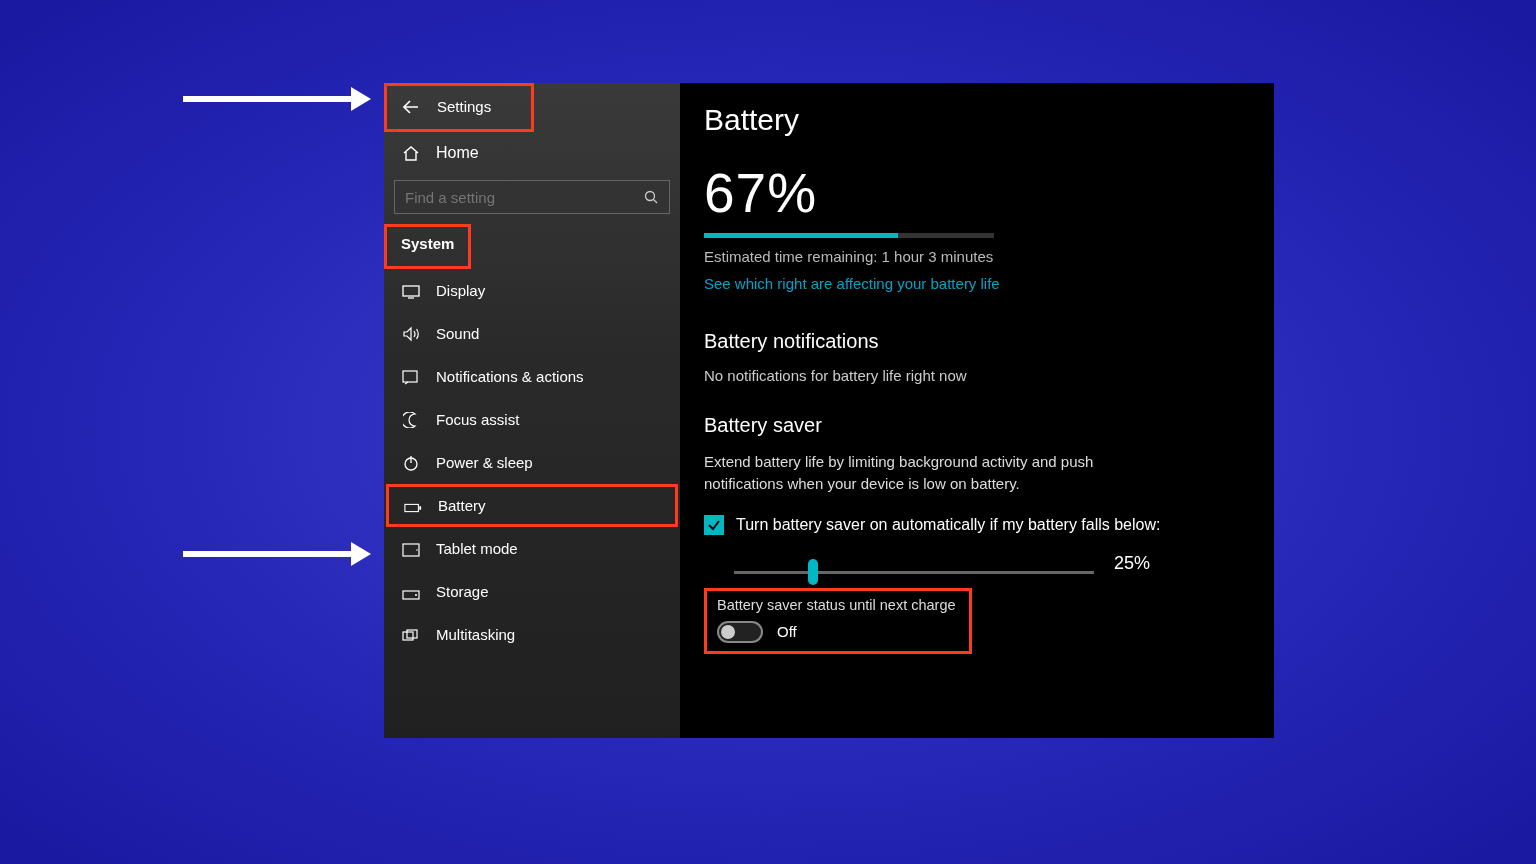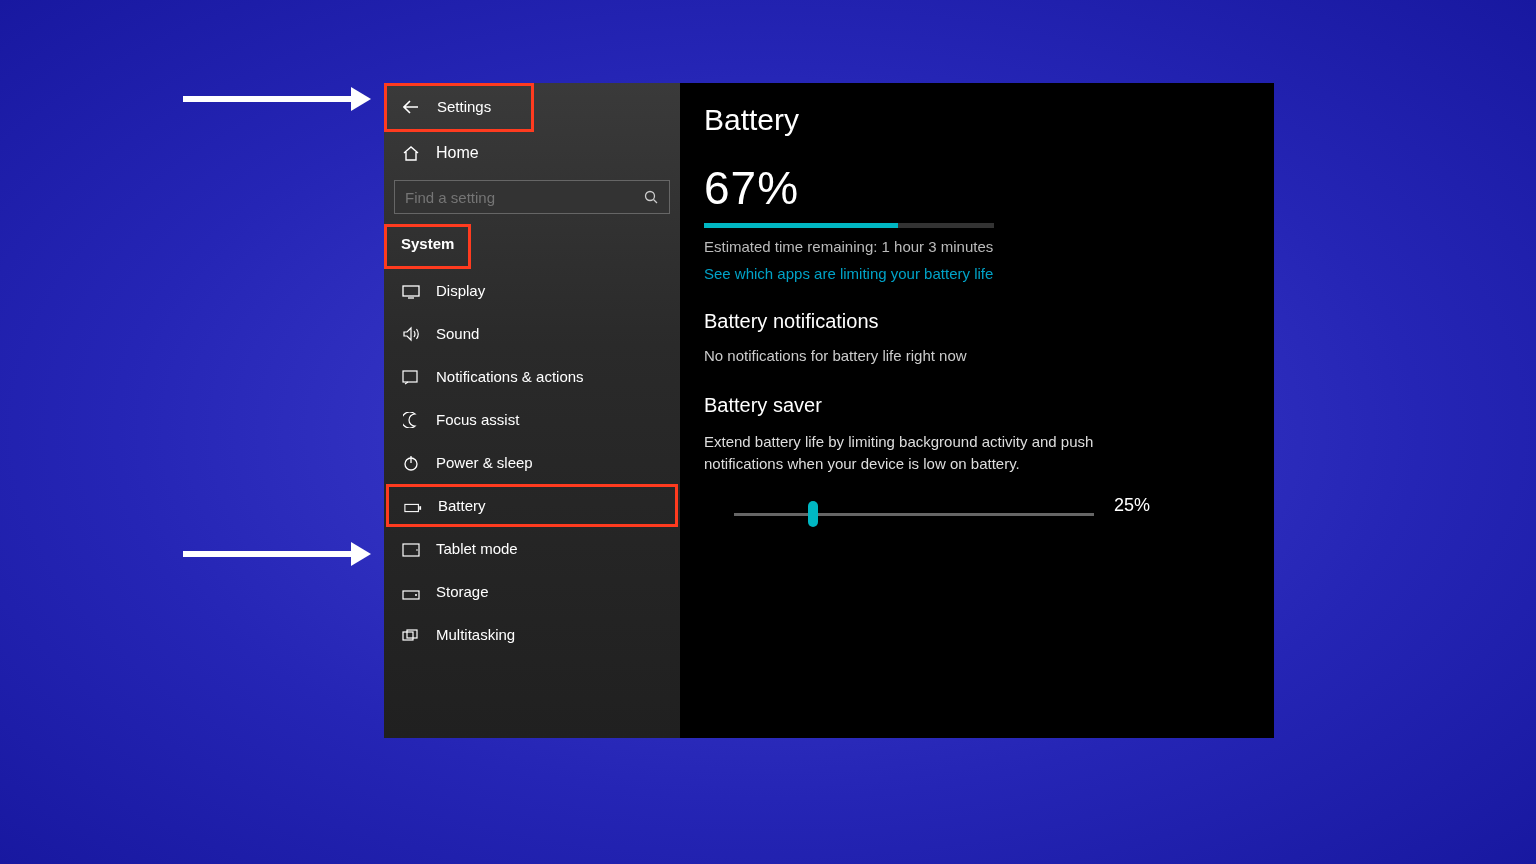--- a/index.html
+++ b/index.html
@@ -94,29 +94,29 @@
   }
   
   .main {
     flex: 1;
     background: #000;
     color: #fff;
     padding: 20px 24px 10px 24px;
     overflow: hidden;
   }
   .page-title { font-size: 30px; font-weight: 400; margin-bottom: 24px; }
-  .pct { font-size: 46px; font-weight: 300; letter-spacing: 1px; }
+  .pct { font-size: 55px; font-weight: 300; letter-spacing: 1px; }
   .progress {
     width: 290px; height: 5px; background: #333; margin: 8px 0 10px 0;
     position: relative;
   }
   .progress-fill { height: 100%; background: #00b7c3; width: 67%; }
   .est { color: #bbb; font-size: 15px; margin-bottom: 10px; }
   .link { color: #00a2c7; font-size: 15px; margin-bottom: 28px; display:inline-block; cursor:pointer; }
-  .section-title { font-size: 20px; font-weight: 400; margin-bottom: 14px; }
+  .section-title { font-size: 20px; font-weight: 400; margin-bottom: 14px; margin-top: 10px;}
   .body-text { color: #ccc; font-size: 15px; margin-bottom: 30px; }
   .body-text2 { color: #ddd; font-size: 15px; line-height: 1.45; margin-bottom: 20px; max-width: 470px;}
   .checkbox-row { display:flex; align-items:center; gap: 12px; margin-bottom: 18px;}
   .checkbox {
     width: 20px; height: 20px; background: #00b7c3;
     display:flex; align-items:center; justify-content:center;
     color: #000; font-size: 14px;
   }
   .slider-row { display:flex; align-items:flex-end; gap: 20px; margin-left: 30px; margin-bottom: 14px;}
   .slider-track { width: 360px; height: 3px; background: #666; position: relative; }
@@ -310,31 +310,48 @@
   </div>
 
   <div class="main">
     <div class="page-title">Battery</div>
 
     <div class="pct">67%</div>
     <div class="progress">
       <div class="progress-fill"></div>
     </div>
     <div class="est">Estimated time remaining: 1 hour 3 minutes</div>
-    <span class="link">See which apps are limiting your battery life</span>
+    <span class="link">See which right are affecting your battery life</span>
 
     <div class="section-title">Battery notifications</div>
     <div class="body-text">No notifications for battery life right now</div>
 
     <div class="section-title" style="margin-top:28px;">Battery saver</div>
     <div class="body-text2">Extend battery life by limiting background activity and push notifications when your device is low on battery.</div>
 
+    <div class="checkbox-row">
+      <div class="checkbox">
+        <svg width="14" height="14" viewBox="0 0 14 14">
+            <path d="M2 7 L6 11 L12 3" stroke="#000" stroke-width="2" fill="none"></path>
+          </svg>
+      </div>
+      <span>Turn battery saver on automatically if my battery falls below:</span>
+    </div>
 
     <div class="slider-row">
       <div class="slider-track">
         <div class="slider-thumb"></div>
       </div>
       <span class="slider-val">25%</span>
     </div>
 
+    <div class="saver-block">
+      <div class="saver-label">Battery saver status until next charge</div>
+      <div class="toggle-row">
+        <div class="toggle">
+          <div class="toggle-knob"></div>
+        </div>
+        <span class="toggle-val">Off</span>
+      </div>
+    </div>
 
   </div>
 </div>
 
 </body></html>

